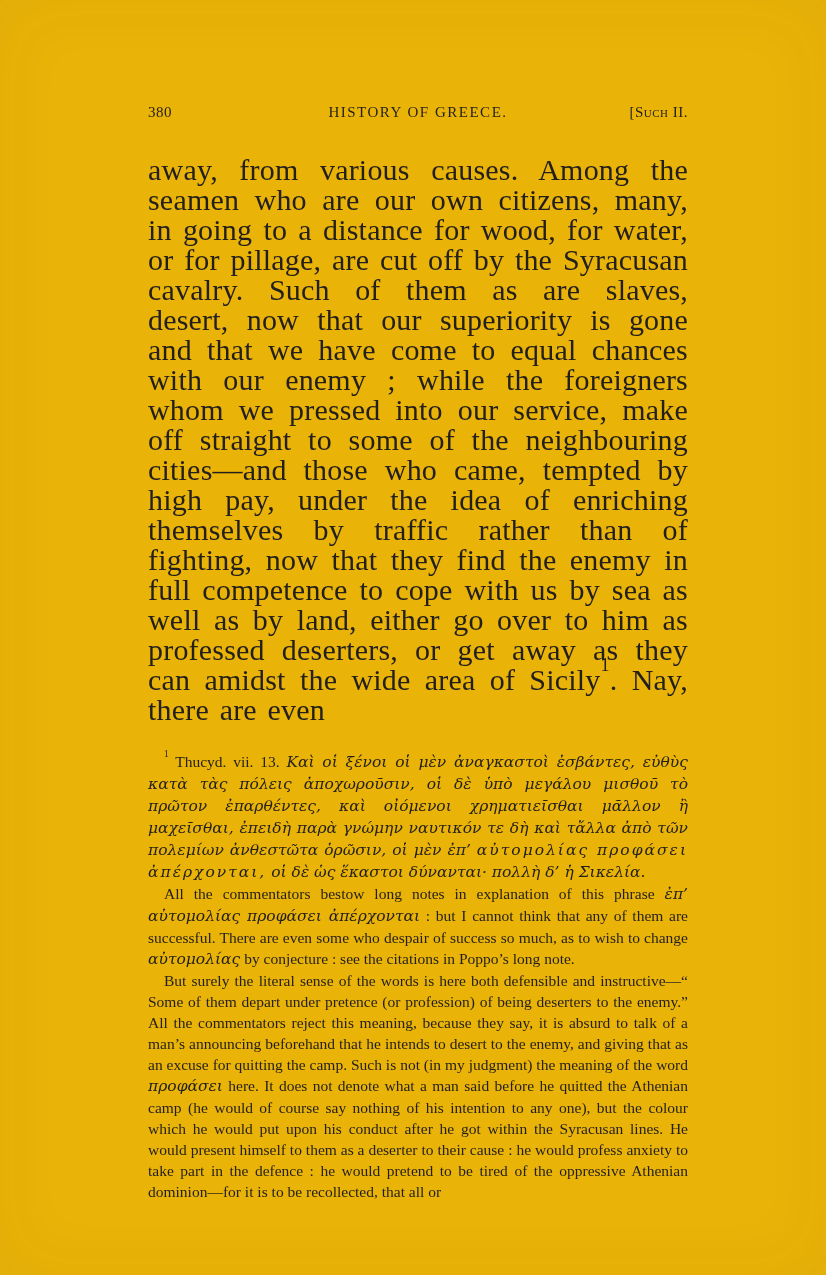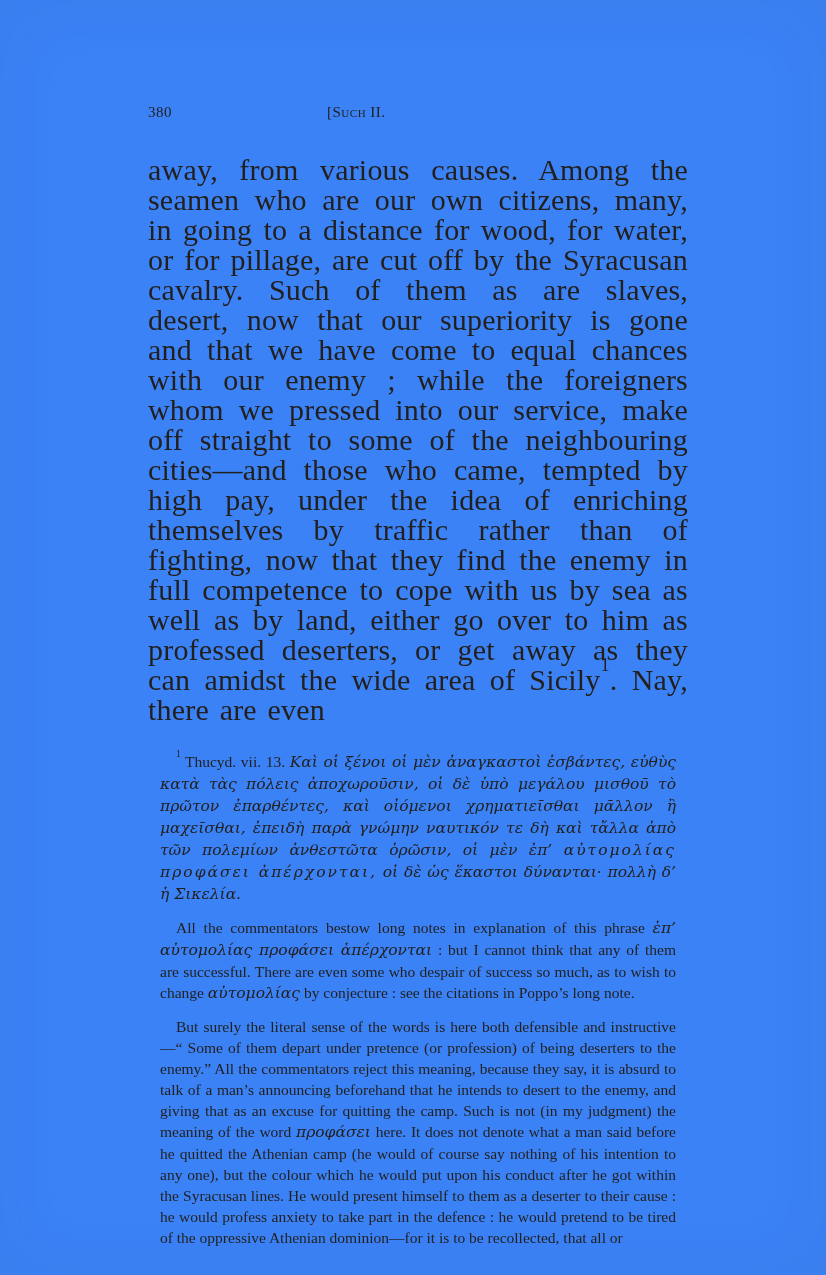--- a/index.html
+++ b/index.html
@@ -6,21 +6,21 @@
     margin: 0;
     padding: 0;
     background: #e9e7e2;
   }
   .page {
     position: relative;
     width: 826px;
     height: 1275px;
     margin: 0 auto;
     box-sizing: border-box;
-    background: #3b82f6;
+    background: #eab308;
     color: #221f1c;
     padding: 104px 138px 40px 148px;
     box-shadow: inset 0 0 70px rgba(60,50,30,0.05);
     font-family: "Liberation Serif", "DejaVu Serif", serif;
     overflow: hidden;
   }
   .header {
     display: flex;
     align-items: baseline;
     font-size: 15px;
@@ -45,37 +45,38 @@
     position: relative;
     top: -0.45em;
   }
   .footnotes {
     margin-top: 26px;
     font-size: 15.5px;
     line-height: 21px;
     text-align: justify;
   }
   .fn {
-    margin: 12px;
+    margin: 0;
   }
   .fn.indent { text-indent: 16px; }
   .greek {
     font-family: "DejaVu Serif", "Liberation Serif", serif;
     font-style: italic;
   }
   .greek.sp { letter-spacing: 2px; }
   .it { }
 </style>
 </head>
 <body>
 
 <div class="page">
 
   <div class="header">
     <span class="h-left">380</span>
+    <span class="h-center">HISTORY OF GREECE.</span>
     <span class="h-right">[Such II.</span>
   </div>
 
   <div class="body">
     <p class="body-para"><span>away, from various causes.  Among the seamen who are our own citizens, many, in going to a distance for wood, for water, or for pillage, are cut off by the Syracusan cavalry.  Such of them as are slaves, desert, now that our superiority is gone and that we have come to equal chances with our enemy ; while the foreigners whom we pressed into our service, make off straight to some of the neighbouring cities—and those who came, tempted by high pay, under the idea of enriching themselves by traffic rather than of fighting, now that they find the enemy in full competence to cope with us by sea as well as by land, either go over to him as professed deserters, or get away as they can amidst the wide area of Sicily</span><sup class="noteref">1</sup><span>.  Nay, there are even</span></p>
   </div>
 
   <div class="footnotes">
 
     <p class="fn indent"><sup class="noteref">1</sup>

